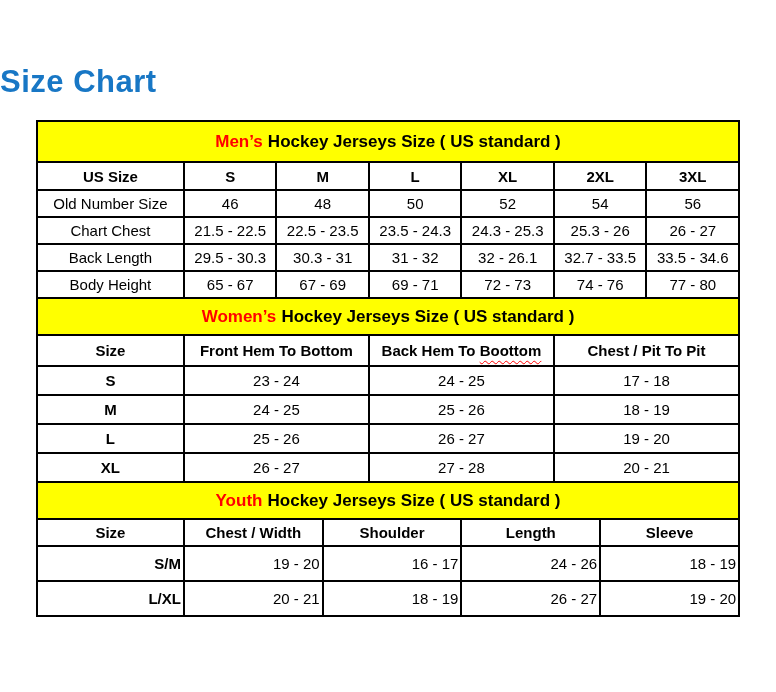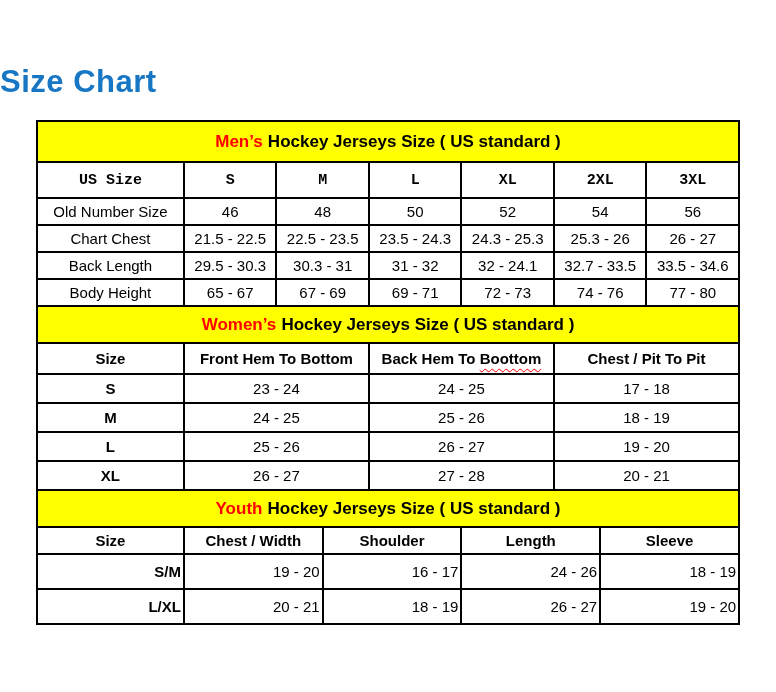--- a/index.html
+++ b/index.html
@@ -52,21 +52,21 @@
     margin-right: 0.3em;
   }
   
   table.size-chart th { font-weight: bold; }
   
   td.value-cell { font-weight: normal; }
   td.row-label { font-weight: normal; }
   td.size-label { font-weight: bold; }
   
   tr.band-men td     { height: 41px; }
-  tr.men-header th   { height: 36px; font-family: Liberation Mono, monospace; }
+  tr.men-header th   { height: 28px; }
   tr.men-row td      { height: 27px; }
   tr.band-women td   { height: 37px; }
   tr.women-header th { height: 31px; }
   tr.women-row td    { height: 29px; }
   tr.band-youth td   { height: 37px; }
   tr.youth-header th { height: 27px; }
   tr.youth-row td    { height: 35px; text-align: right; }
   
   .wavy {
     text-decoration: underline;
@@ -131,21 +131,21 @@
         <td colspan="2" class="value-cell">23.5 - 24.3</td>
         <td colspan="2" class="value-cell">24.3 - 25.3</td>
         <td colspan="2" class="value-cell">25.3 - 26</td>
         <td colspan="2" class="value-cell">26 - 27</td>
       </tr>
       <tr class="men-row">
         <td class="row-label">Back Length</td>
         <td colspan="2" class="value-cell">29.5 - 30.3</td>
         <td colspan="2" class="value-cell">30.3 - 31</td>
         <td colspan="2" class="value-cell">31 - 32</td>
-        <td colspan="2" class="value-cell">32 - 24.1</td>
+        <td colspan="2" class="value-cell">32 - 26.1</td>
         <td colspan="2" class="value-cell">32.7 - 33.5</td>
         <td colspan="2" class="value-cell">33.5 - 34.6</td>
       </tr>
       <tr class="men-row">
         <td class="row-label">Body Height</td>
         <td colspan="2" class="value-cell">65 - 67</td>
         <td colspan="2" class="value-cell">67 - 69</td>
         <td colspan="2" class="value-cell">69 - 71</td>
         <td colspan="2" class="value-cell">72 - 73</td>
         <td colspan="2" class="value-cell">74 - 76</td>

